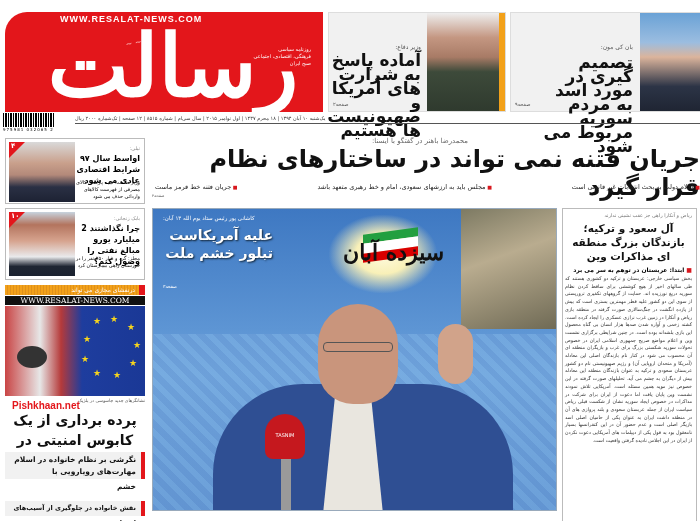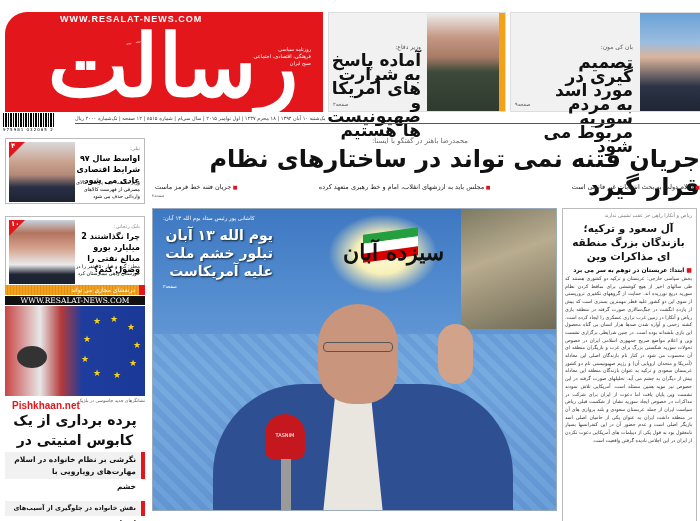--- a/index.html
+++ b/index.html
@@ -118,35 +118,35 @@
 </div>
 
 <div class="barcode"></div>
 <div class="barcode-num">2 032065 975981</div>
 <div class="dateline">یک‌شنبه ۱۰ آبان ۱۳۹۴ | ۱۸ محرم ۱۴۳۷ | اول نوامبر ۲۰۱۵ | سال سی‌ام | شماره ۸۵۱۵ | ۱۲ صفحه | تک‌شماره ۲۰۰۰ ریال</div>
 
 <div class="supra">محمدرضا باهنر در گفتگو با ایسنا:</div>
 <div class="headline">جریان فتنه نمی تواند در ساختارهای نظام قرار گیرد</div>
 <div class="subs">
   <span>اعلام دولت به بحث انتخابات غیر قانونی است</span>
-  <span>مجلس باید به ارزشهای انقلاب، امام و خط رهبری متعهد کرده</span>
+  <span>مجلس باید به ارزشهای سعودی، امام و خط رهبری متعهد باشد</span>
   <span>جریان فتنه خط قرمز ماست</span>
 </div>
 <div class="subs-page">صفحه۲</div>
 
 <div class="lbox" style="top:138px; height:66px;">
   <div class="photo" style="background:linear-gradient(180deg,#d9d9d9 0%,#c9a08c 35%,#b3897a 55%,#2a3044 75%,#1d2233 100%);"></div>
   <div class="num">
       <span>۴</span>
     </div>
   <div class="kicker">نیلی:</div>
   <div class="title">اواسط سال ۹۷ شرایط اقتصادی عادی می شود</div>
   <div class="sub">وزیر صنعت: نیمه پارسال کالای مصرفی از فهرست کالاهای وارداتی حذف می شود</div>
 </div>
-<div class="lbox" style="top:216px; height:72px;">
+<div class="lbox" style="top:208px; height:72px;">
   <div class="photo" style="height:64px; background:linear-gradient(180deg,#c7d3de 0%,#b3745e 20%,#d6a38e 45%,#e9eaec 70%,#1f2633 85%,#1b2230 100%);"></div>
   <div class="num">
       <span>۱۰</span>
     </div>
   <div class="kicker">بابک زنجانی:</div>
   <div class="title">چرا نگذاشتند 2 میلیارد یورو مبالغ نفتی را وصول کنم؟</div>
   <div class="sub" style="top:46px;">مجلز: گرد و غبار ۲۵۰ نفر را در خوزستان راهی بیمارستان کرد</div>
 </div>
 
 <div class="orange-band">
@@ -183,23 +183,22 @@
   <div class="soldier"></div>
   <div class="logo-arc"></div>
   <div class="flag">
     <div style="background:#239f40;"></div>
     <div style="background:#ffffff;"></div>
     <div style="background:#da0000;"></div>
   </div>
   <div class="logo-text">سیزده آبان</div>
   <div class="kicker">کاشانی پور رئیس ستاد یوم الله ۱۳ آبان:</div>
   <div class="overlay">
-    <div>یوم الله ۱۳ آبان</div>
+    <div>علیه آمریکاست</div>
     <div>تبلور خشم ملت</div>
-    <div>علیه آمریکاست</div>
   </div>
   <div class="page">صفحه۳</div>
   <div class="man">
     <div class="suit"></div>
     <div class="shirt"></div>
     <div class="head"></div>
     <div class="glasses"></div>
     <div class="hand"></div>
   </div>
   <div class="mic">TASNIM</div>

